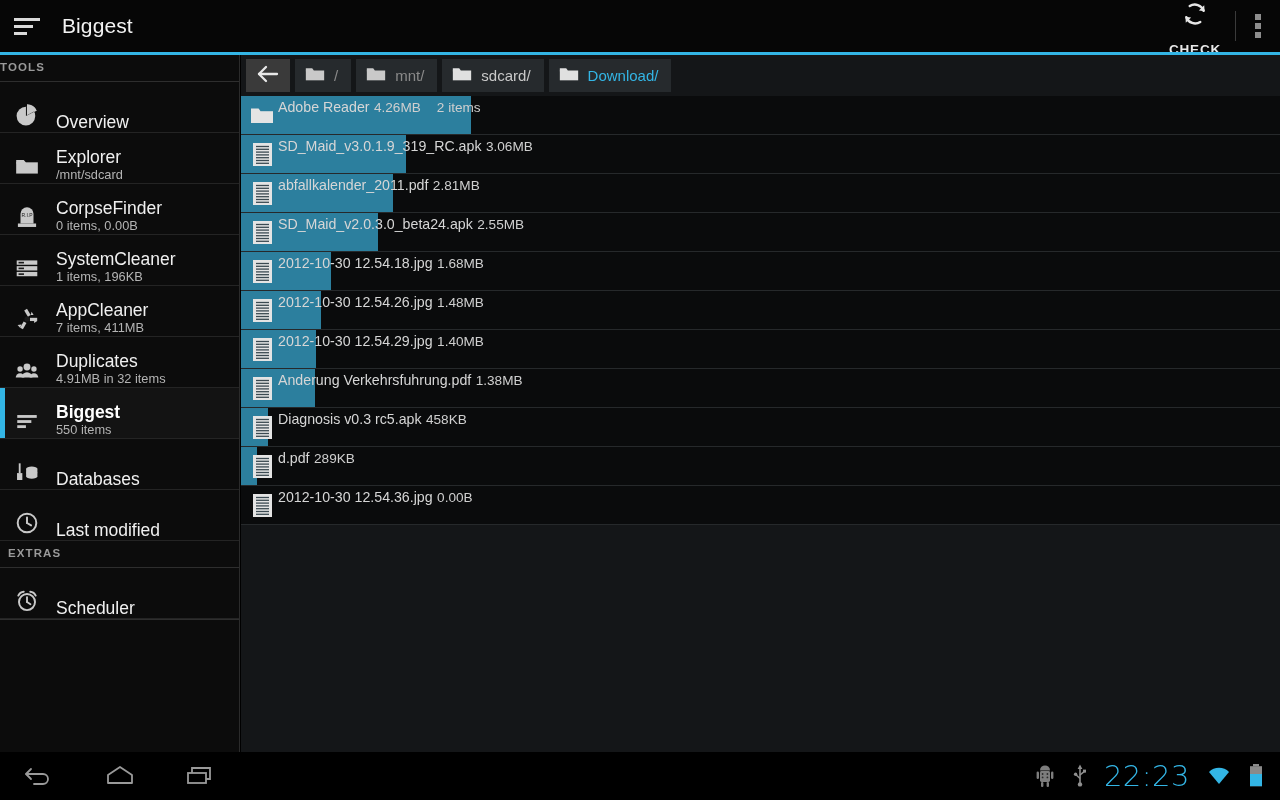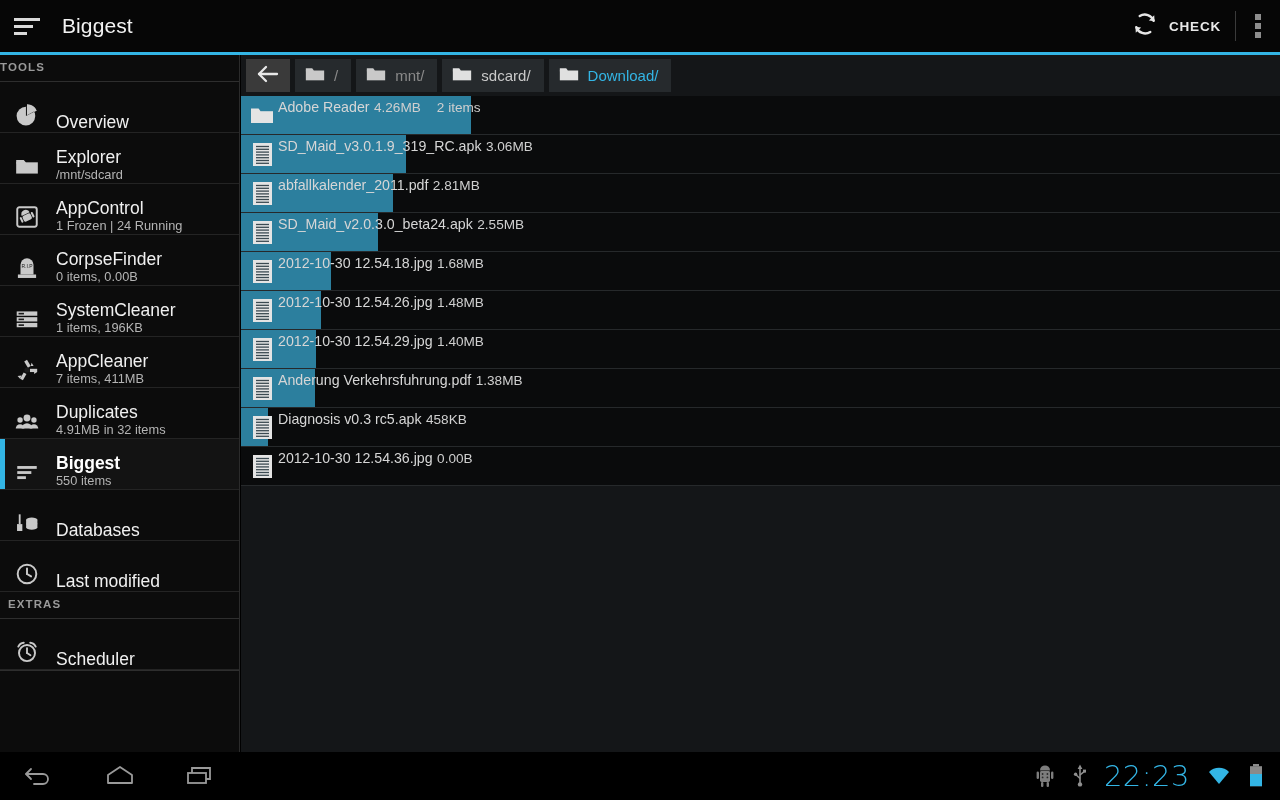--- a/index.html
+++ b/index.html
@@ -21,21 +21,21 @@
   .ab-hamburger { width:34px; height:24px; margin-left:14px; position:relative; cursor:pointer; }
   .ab-hamburger i { position:absolute; left:0; height:3px; background:#d9d9d9; display:block; border-radius:0; }
   .ab-hamburger i:nth-child(1){ top:4px; width:26px; }
   .ab-hamburger i:nth-child(2){ top:11px; width:19px; }
   .ab-hamburger i:nth-child(3){ top:18px; width:13px; }
   .ab-title {
     margin-left:14px; color:#f2f2f2; font-size:21px; letter-spacing:.1px;
   }
   .ab-right { margin-left:auto; display:flex; align-items:center; height:52px; }
   .ab-check {
-    display:flex; align-items:center; gap:10px; padding:0 14px; height:52px; cursor:pointer;
+    display:flex; align-items:center; gap:10px; padding:0 14px; height:52px; cursor:pointer;flex-direction:column;
   }
   .ab-check .lbl { color:#e8e8e8; font-size:13.5px; font-weight:bold; letter-spacing:.8px; }
   .ab-sep { width:1px; height:30px; background:#3a3a3a; }
   .ab-overflow { width:44px; height:52px; display:flex; flex-direction:column; align-items:center; justify-content:center; gap:3px; cursor:pointer; }
   .ab-overflow i { width:6px; height:6px; background:#8d8d8d; display:block; }
   .accentline { position:absolute; top:52px; left:0; width:1280px; height:3px; background:#33b5e5; }
 
   
   .sidebar {
     position:absolute; top:55px; left:0; width:240px; height:697px;
@@ -176,37 +176,20 @@
           <path d="M2 8.6 L22 8.6 L22 19 L2 19 Z" fill="#c9c9c9"></path>
         </svg>
       </span>
       <span class="txt">
         <span class="name">Explorer</span>
         <span class="sub">/mnt/sdcard</span>
       </span>
     </div>
 
 
-    <div class="side-item">
-      <span class="icon">
-        <svg width="26" height="26" viewBox="0 0 24 24">
-          <rect x="3" y="3" width="18" height="18" rx="2" fill="none" stroke="#c9c9c9" stroke-width="1.8"></rect>
-          <g transform="rotate(-25 12 12)">
-            <rect x="8" y="9.5" width="8" height="6" rx="1.6" fill="#c9c9c9"></rect>
-            <path d="M8 9 A4 4 0 0 1 16 9 Z" fill="#c9c9c9"></path>
-            <rect x="5.4" y="9.6" width="1.9" height="5.4" rx=".9" fill="#c9c9c9"></rect>
-            <rect x="16.7" y="9.6" width="1.9" height="5.4" rx=".9" fill="#c9c9c9"></rect>
-          </g>
-        </svg>
-      </span>
-      <span class="txt">
-        <span class="name">AppControl</span>
-        <span class="sub">1 Frozen | 24 Running</span>
-      </span>
-    </div>
 
     <div class="side-item">
       <span class="icon">
         <svg width="26" height="26" viewBox="0 0 24 24">
           <path d="M6 18 L6 9 A6 6 0 0 1 18 9 L18 18 Z" fill="#c9c9c9"></path>
           <rect x="3.6" y="18" width="16.8" height="3.2" fill="#c9c9c9"></rect>
           <text x="12" y="12.4" font-size="4.6" fill="#1a1a1a" text-anchor="middle" font-family="Liberation Sans, sans-serif">R.I.P</text>
         </svg>
       </span>
       <span class="txt">
@@ -577,20 +560,41 @@
               <line x1="4" y1="21.3" x2="17" y2="21.3"></line>
             </g>
           </svg>
         </span>
         <span class="finfo">
           <span class="fname">Diagnosis v0.3 rc5.apk</span>
           <span class="fmeta"><span>458KB</span></span>
         </span>
       </div>
 
+      <div class="frow">
+        <span class="bar" style="width: 16px;"></span>
+        <span class="ficon">
+          <svg width="21" height="25" viewBox="0 0 21 25">
+            <rect x="1" y="1" width="19" height="23" fill="#e4e4e4"></rect>
+            <g stroke="#3b4a52" stroke-width="1.3">
+              <line x1="4" y1="4.5" x2="17" y2="4.5"></line>
+                <line x1="4" y1="7.3" x2="17" y2="7.3"></line>
+              <line x1="4" y1="10.1" x2="17" y2="10.1"></line>
+                <line x1="4" y1="12.9" x2="17" y2="12.9"></line>
+              <line x1="4" y1="15.7" x2="17" y2="15.7"></line>
+                <line x1="4" y1="18.5" x2="17" y2="18.5"></line>
+              <line x1="4" y1="21.3" x2="17" y2="21.3"></line>
+            </g>
+          </svg>
+        </span>
+        <span class="finfo">
+          <span class="fname">d.pdf</span>
+          <span class="fmeta"><span>289KB</span></span>
+        </span>
+      </div>
 
       <div class="frow">
         <span class="bar" style="width: 0px;"></span>
         <span class="ficon">
           <svg width="21" height="25" viewBox="0 0 21 25">
             <rect x="1" y="1" width="19" height="23" fill="#e4e4e4"></rect>
             <g stroke="#3b4a52" stroke-width="1.3">
               <line x1="4" y1="4.5" x2="17" y2="4.5"></line>
                 <line x1="4" y1="7.3" x2="17" y2="7.3"></line>
               <line x1="4" y1="10.1" x2="17" y2="10.1"></line>

